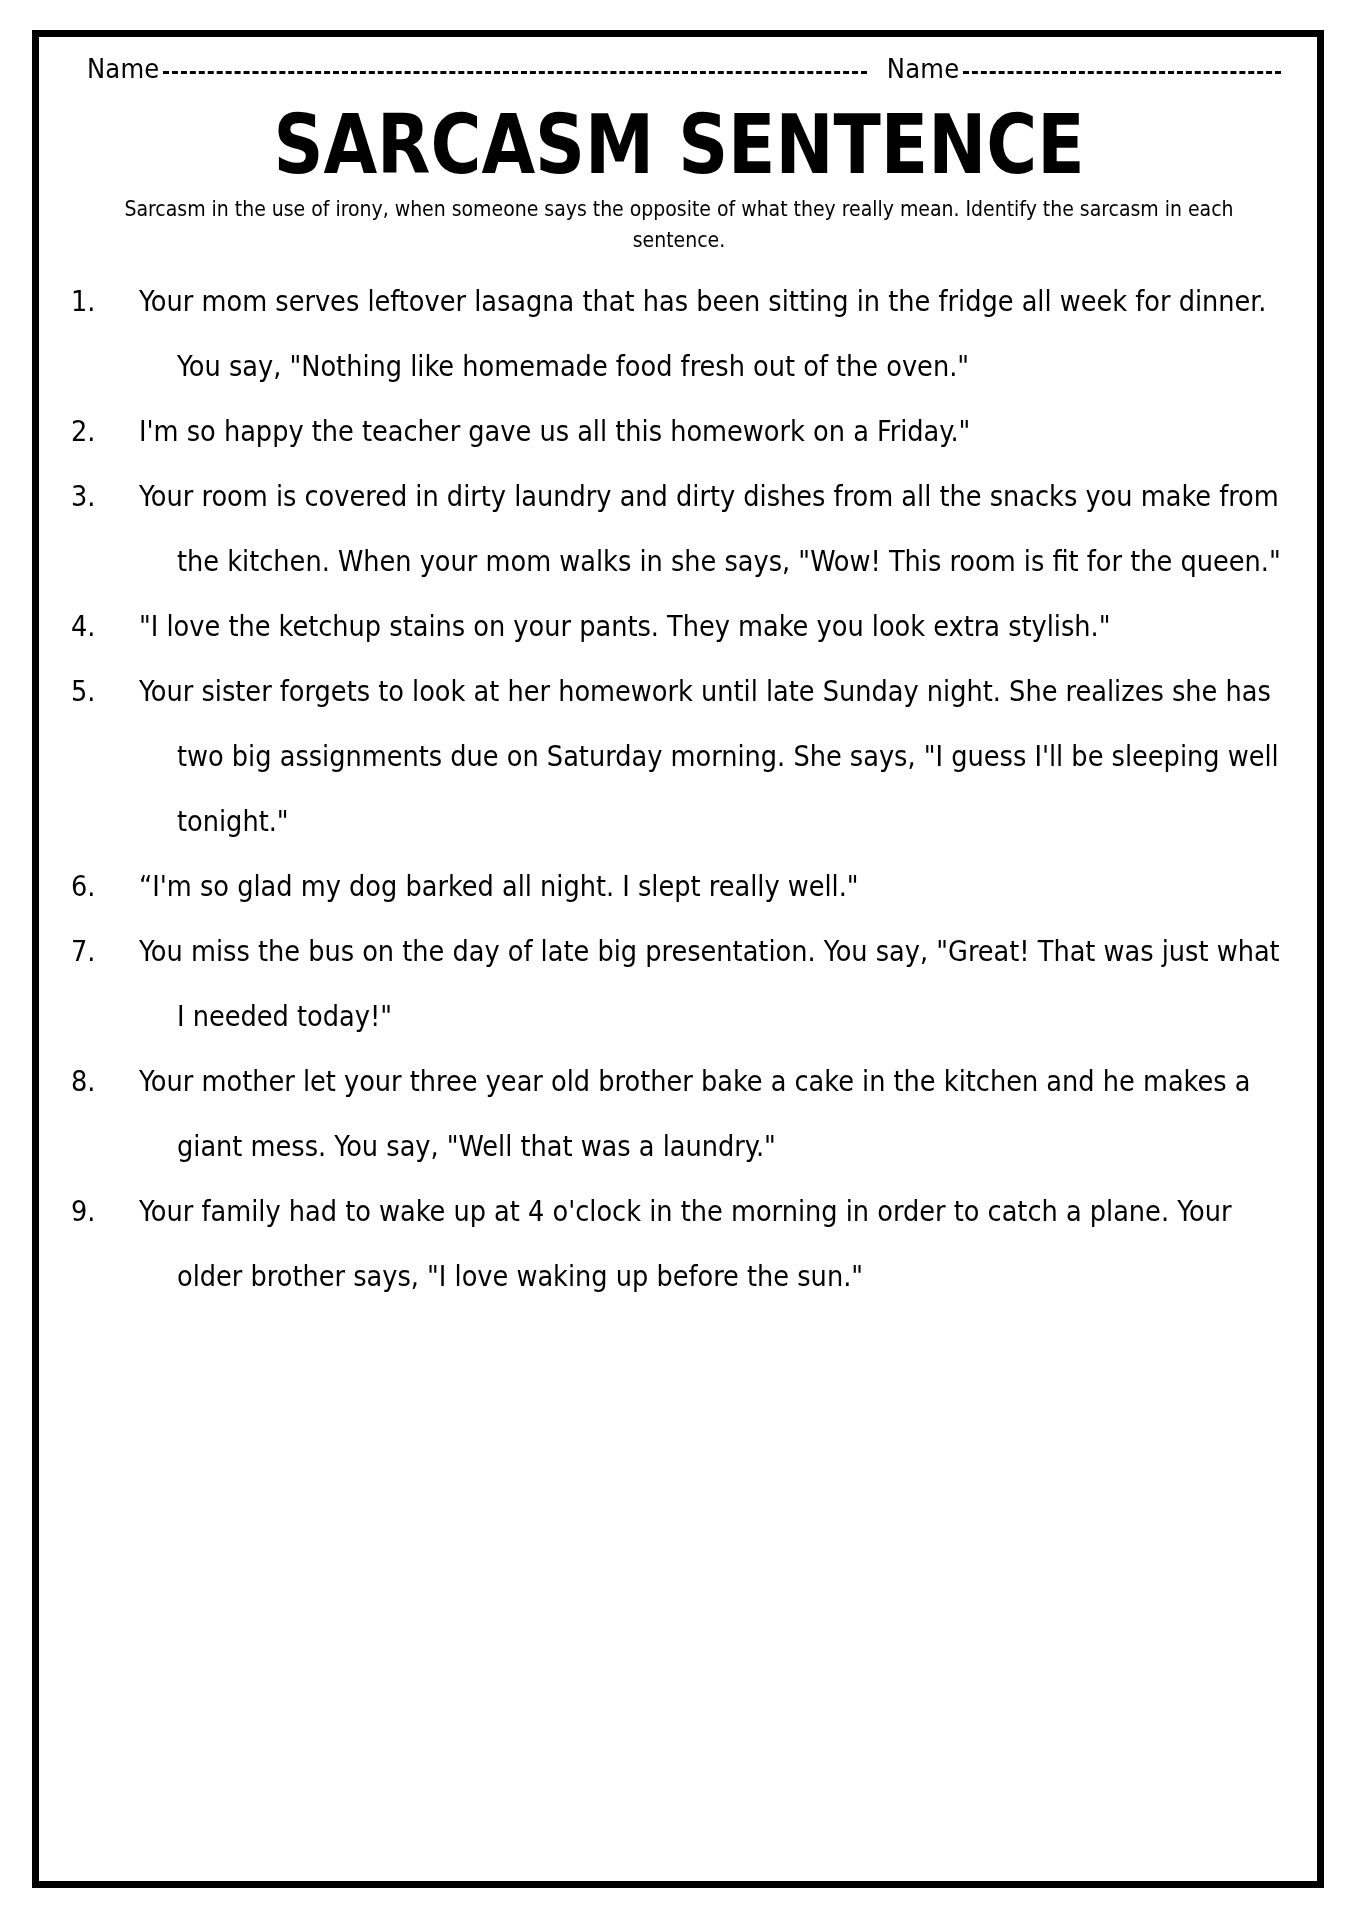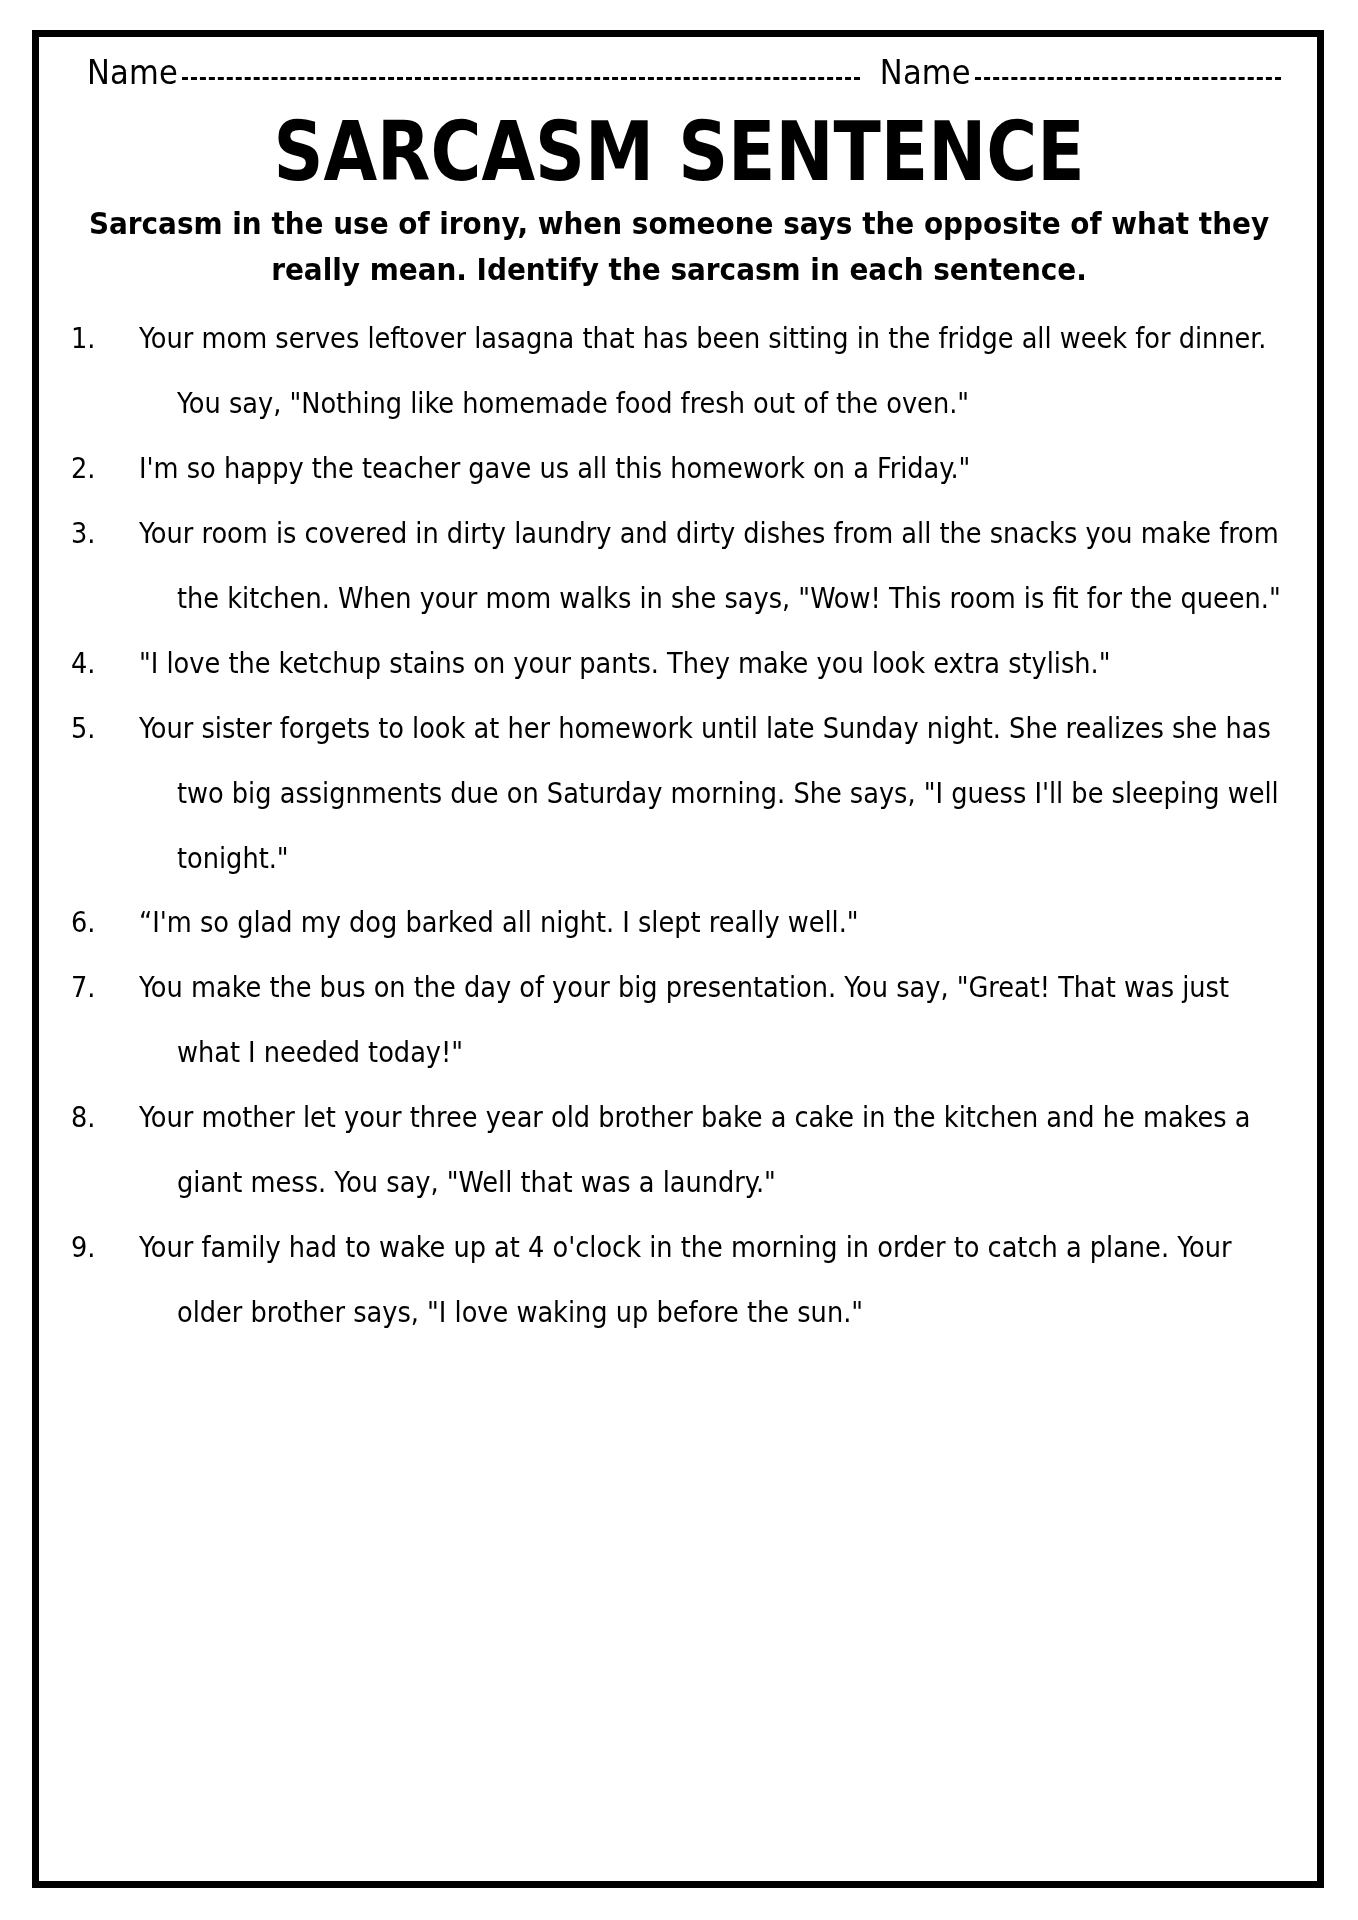--- a/index.html
+++ b/index.html
@@ -47,21 +47,21 @@
   .namedate {
     display: flex;
     align-items: baseline;
     font-size: 27px;
     line-height: 1.0;
     letter-spacing: 0.2px;
     white-space: nowrap;
     padding: 0 8px 0 22px;
   }
   .nd-label {
-    font-size: 34px;
+    font-size: 27px;
     flex: none;
   }
   .nd-rule {
     flex: 1 1 auto;
     position: relative;
     height: 20px;
     margin: 0 4px;
     overflow: hidden;
   }
   .nd-rule::before {
@@ -88,26 +88,25 @@
     margin-top: 22px;
     margin-bottom: 4px;
     transform: scaleX(0.94);
     transform-origin: center;
     white-space: nowrap;
   }
 
   
   .instructions {
     text-align: center;
-    font-size: 31px;
+    font-size: 21px;
     line-height: 1.48;
     padding: 0 12px;
     margin-top: 8px;
     margin-bottom: 14px;
-    font-weight: bold;
   }
 
   
   .items {
     margin: 0;
     padding: 0 6px 0 6px;
     list-style: none;
   }
   .item {
     display: flex;
@@ -175,21 +174,21 @@
         <li class="item">
           <span class="item-num">5.</span>
           <span class="item-text">Your sister forgets to look at her homework until late Sunday night. She realizes she has two big assignments due on Saturday morning. She says, "I guess I'll be sleeping well tonight."</span>
         </li>
         <li class="item">
           <span class="item-num">6.</span>
           <span class="item-text">“I'm so glad my dog barked all night. I slept really well."</span>
         </li>
         <li class="item">
           <span class="item-num">7.</span>
-          <span class="item-text">You make the bus on the day of your big presentation. You say, "Great! That was just what I needed today!"</span>
+          <span class="item-text">You miss the bus on the day of late big presentation. You say, "Great! That was just what I needed today!"</span>
         </li>
         <li class="item">
           <span class="item-num">8.</span>
           <span class="item-text">Your mother let your three year old brother bake a cake in the kitchen and he makes a giant mess. You say, "Well that was a laundry."</span>
         </li>
         <li class="item">
           <span class="item-num">9.</span>
           <span class="item-text">Your family had to wake up at 4 o'clock in the morning in order to catch a plane. Your older brother says, "I love waking up before the sun."</span>
         </li>
       </ol>

